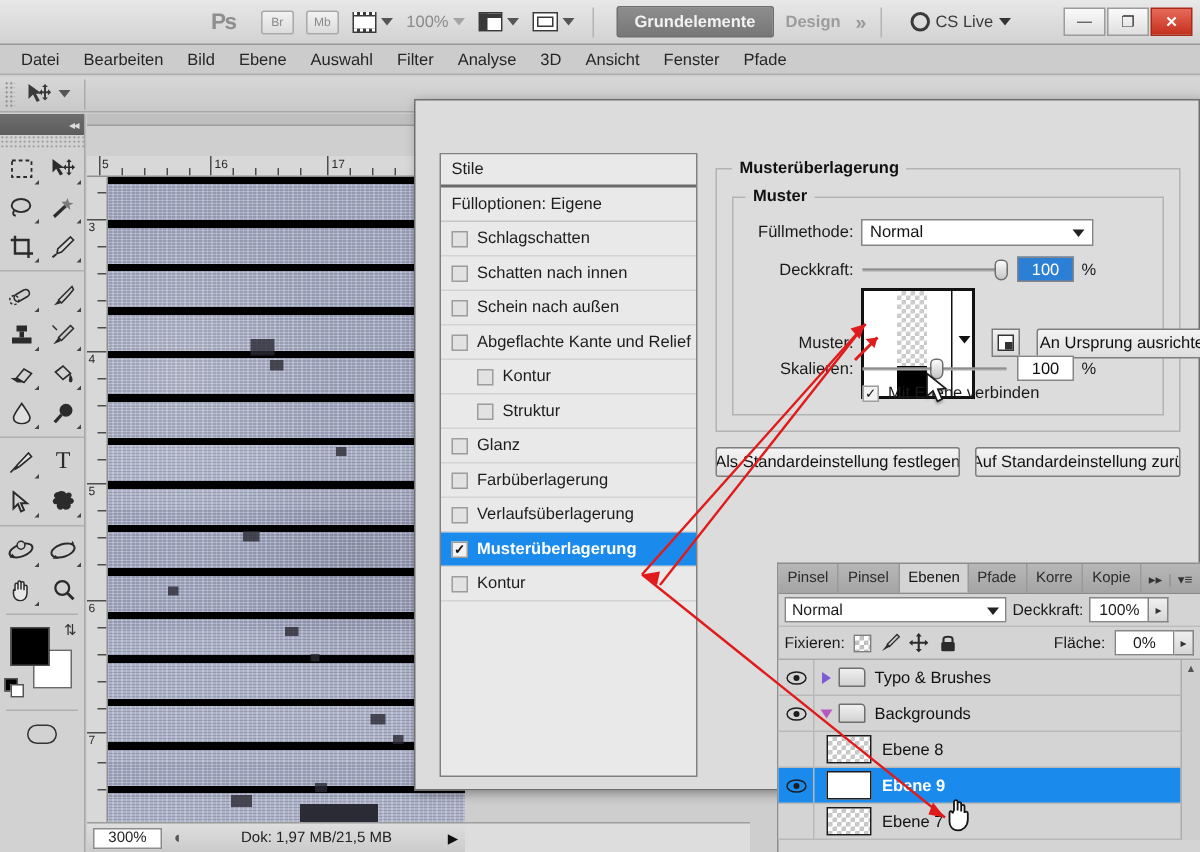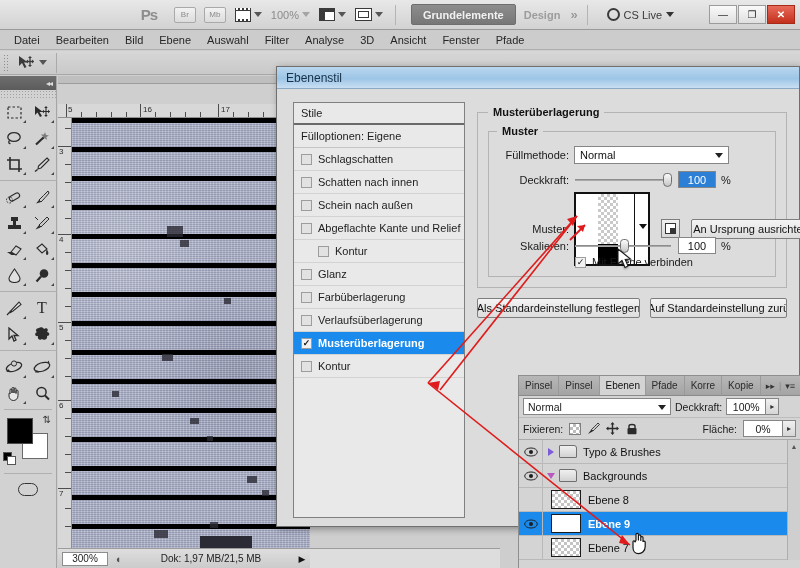--- a/index.html
+++ b/index.html
@@ -658,21 +658,20 @@
 
   <div class="statusbar">
     <div class="zoomfield">300%</div>
     <div class="sb-ic">◖</div>
     <div class="sb-txt">Dok: 1,97 MB/21,5 MB</div>
     <div class="sb-arrow">▶</div>
   </div>
   <div class="hscroll"></div>
 
   <div class="dialog">
-    <div class="dlg-title">Ebenenstil</div>
     <div class="dlg-body">
 
       <div class="styles-box">
         <div class="styles-head">Stile</div>
         <div class="styles-sub">Fülloptionen: Eigene</div>
 
         <div class="srow">
           <div class="cb"></div>
           <span>Schlagschatten</span>
           </div>
@@ -684,20 +683,24 @@
           <div class="cb"></div>
           <span>Schein nach außen</span>
           </div>
         <div class="srow">
           <div class="cb"></div>
           <span>Abgeflachte Kante und Relief</span>
           </div>
         <div class="srow indent">
           <div class="cb"></div>
           <span>Kontur</span>
+          </div>
+        <div class="srow indent">
+          <div class="cb"></div>
+          <span>Struktur</span>
           </div>
         <div class="srow">
           <div class="cb"></div>
           <span>Glanz</span>
           </div>
         <div class="srow">
           <div class="cb"></div>
           <span>Farbüberlagerung</span>
           </div>
         <div class="srow">

